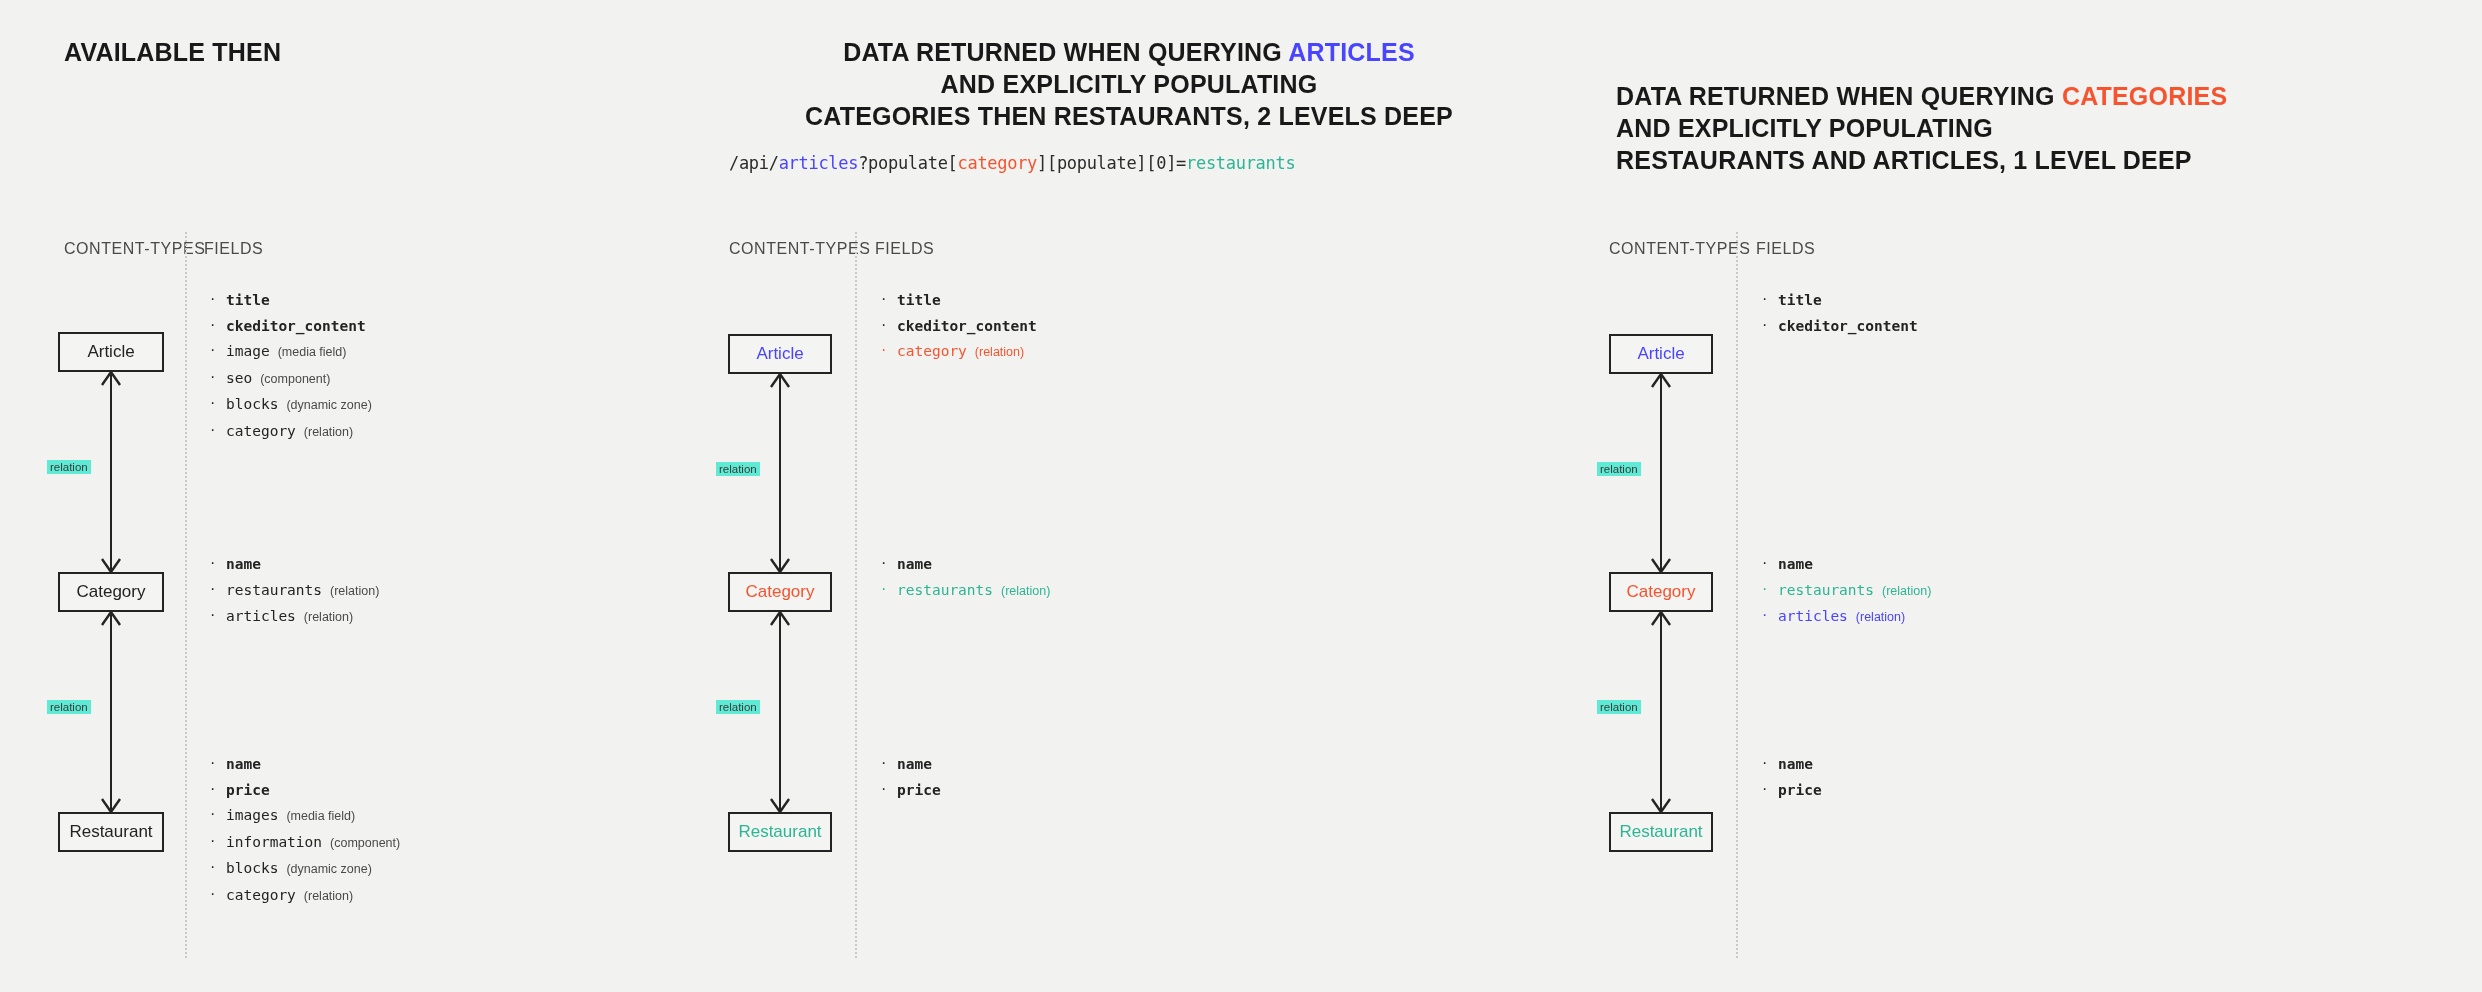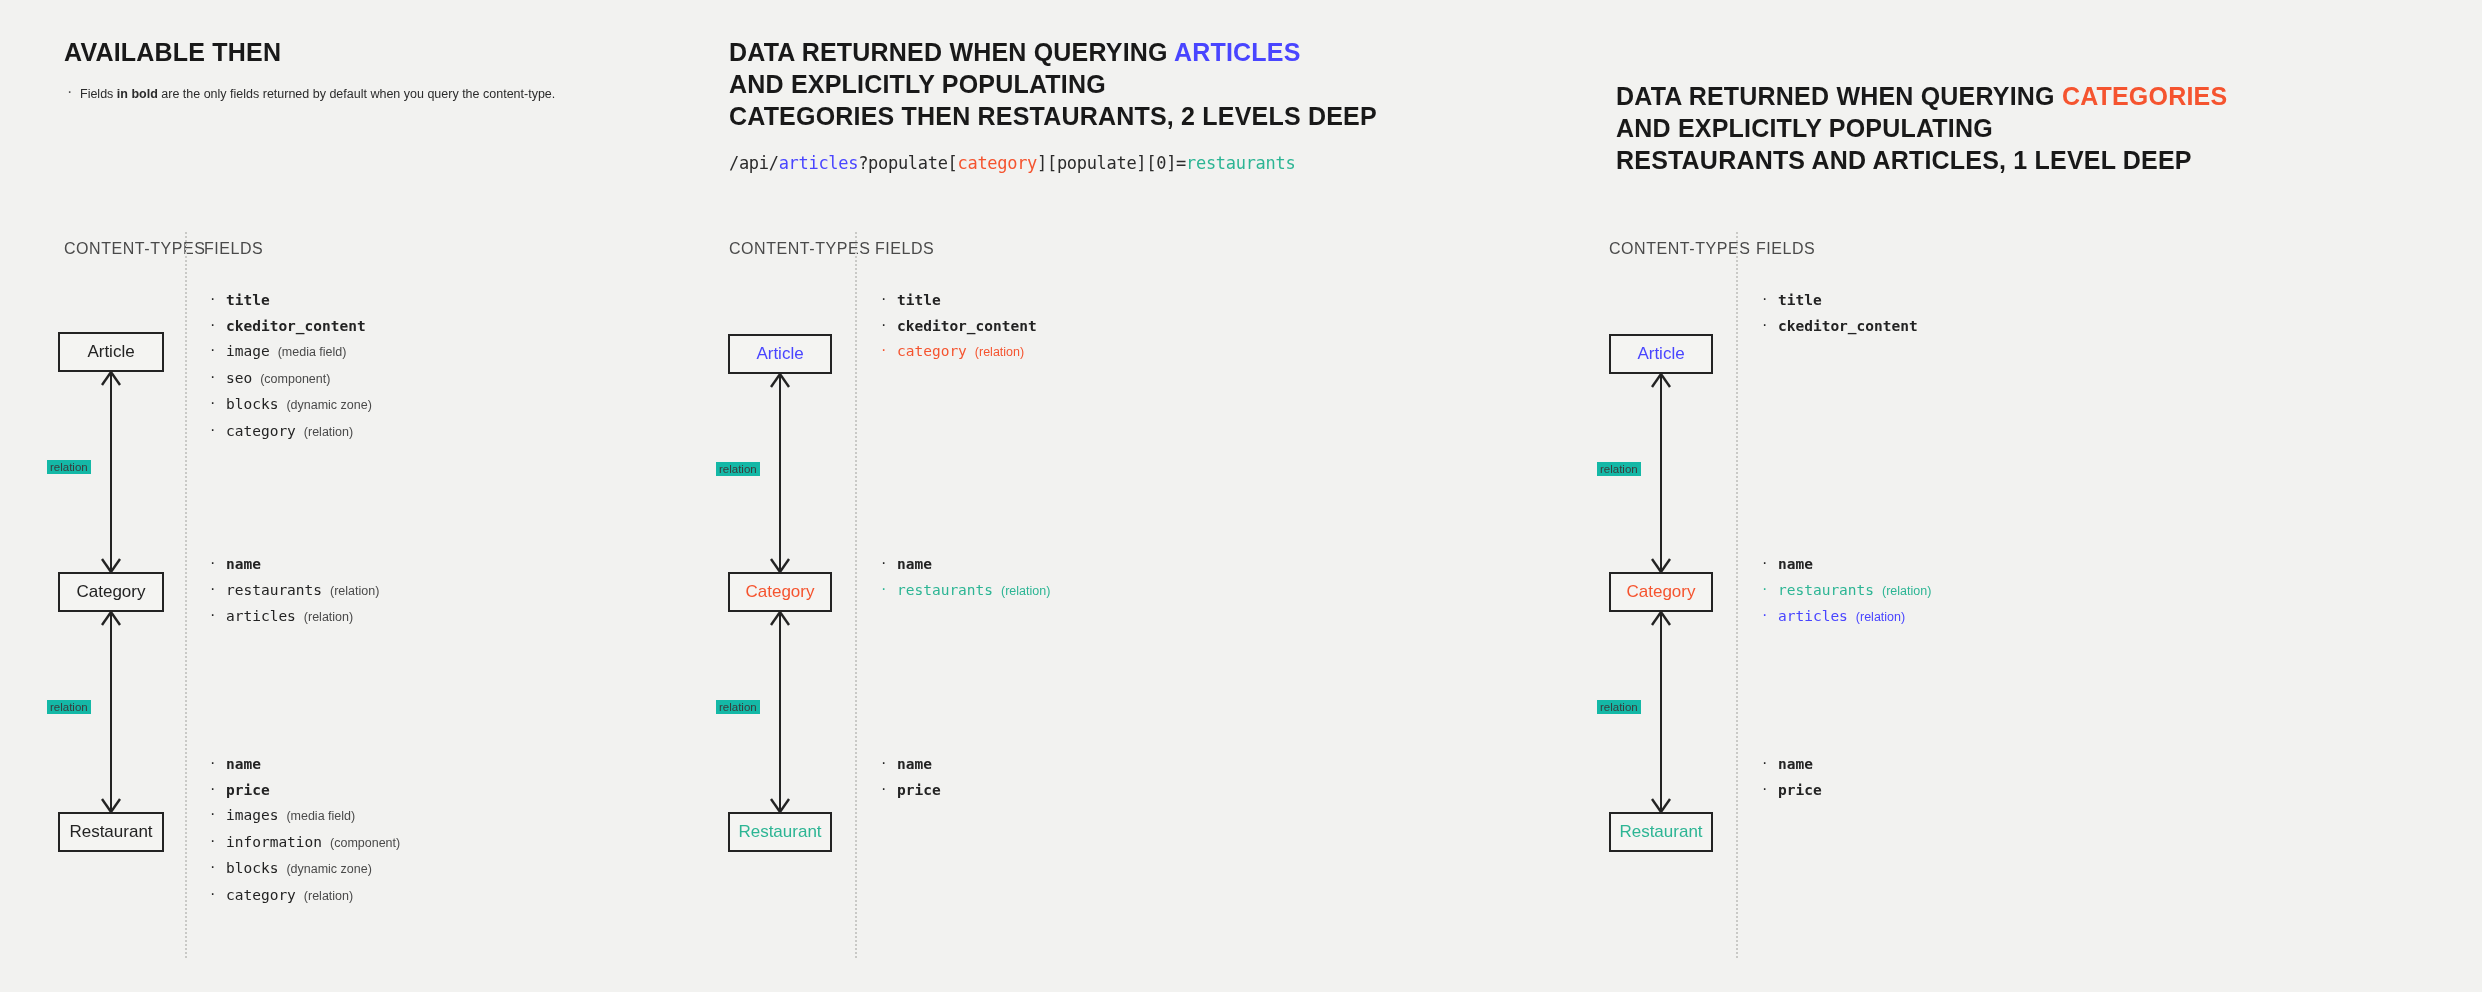--- a/index.html
+++ b/index.html
@@ -74,21 +74,21 @@
   .edge .shaft{
     position:absolute;left:11px;top:0;bottom:0;width:2px;background:#232323;
   }
   .arrowhead{
     position:absolute;left:2px;width:20px;height:14px;
   }
   .arrowhead svg{display:block;}
   .relabel{
     position:absolute;left:26px;
     font-size:11.5px;color:#3b3b3b;white-space:nowrap;
-    background:#14b8a6;padding:1px 3px;
+    background:#5eead4;padding:1px 3px;
   }
 
   
   .fields{position:absolute;}
   .field{
     position:relative;padding-left:22px;
     font-family:"DejaVu Sans Mono",monospace;
     font-size:14.5px;line-height:25.5px;color:#232323;
     white-space:nowrap;
   }
@@ -116,23 +116,20 @@
 
   <div class="col" id="col1">
 
     <div class="hdr">
       <h1>
         <span class="accent">AVAILABLE THEN</span>
       </h1>
     </div>
 
     <div class="notes">
-      <div class="note">
-        <span>Fields </span><b>in bold</b><span> are the only fields returned by default when you query the content-type.</span>
-      </div>
     </div>
 
     <div class="sublabel" style="left:64px;">CONTENT-TYPES</div>
     <div class="vsep" style="left:185px;height:726px;"></div>
     <div class="sublabel" style="left:204px;">FIELDS</div>
 
     <div class="node w1" style="left:58px;top:332px;">Article</div>
     <div class="node w1" style="left:58px;top:572px;">Category</div>
     <div class="node w1" style="left:58px;top:812px;">Restaurant</div>
 
@@ -190,21 +187,21 @@
       <div class="field bold"><span class="fname">price</span></div>
       <div class="field"><span class="fname">images</span><span class="ftype">(media field)</span></div>
       <div class="field"><span class="fname">information</span><span class="ftype">(component)</span></div>
       <div class="field"><span class="fname">blocks</span><span class="ftype">(dynamic zone)</span></div>
       <div class="field"><span class="fname">category</span><span class="ftype">(relation)</span></div>
     </div>
   </div>
 
   <div class="col" id="col2">
 
-    <div class="hdr" style="left:9px;">
+    <div class="hdr" style="left:9px;text-align:center;">
       <h1>
         <span>DATA RETURNED WHEN QUERYING </span><span class="blue">ARTICLES</span><br>
         <span>AND EXPLICITLY POPULATING</span><br>
         <span>CATEGORIES THEN RESTAURANTS, 2 LEVELS DEEP</span>
       </h1>
     </div>
 
     <div class="endpoint" style="left:9px;"><span>/api/</span><span class="blue">articles</span><span>?populate[</span><span class="red">category</span><span>][populate][0]=</span><span class="green">restaurants</span></div>
 
     <div class="sublabel" style="left:9px;">CONTENT-TYPES</div>

